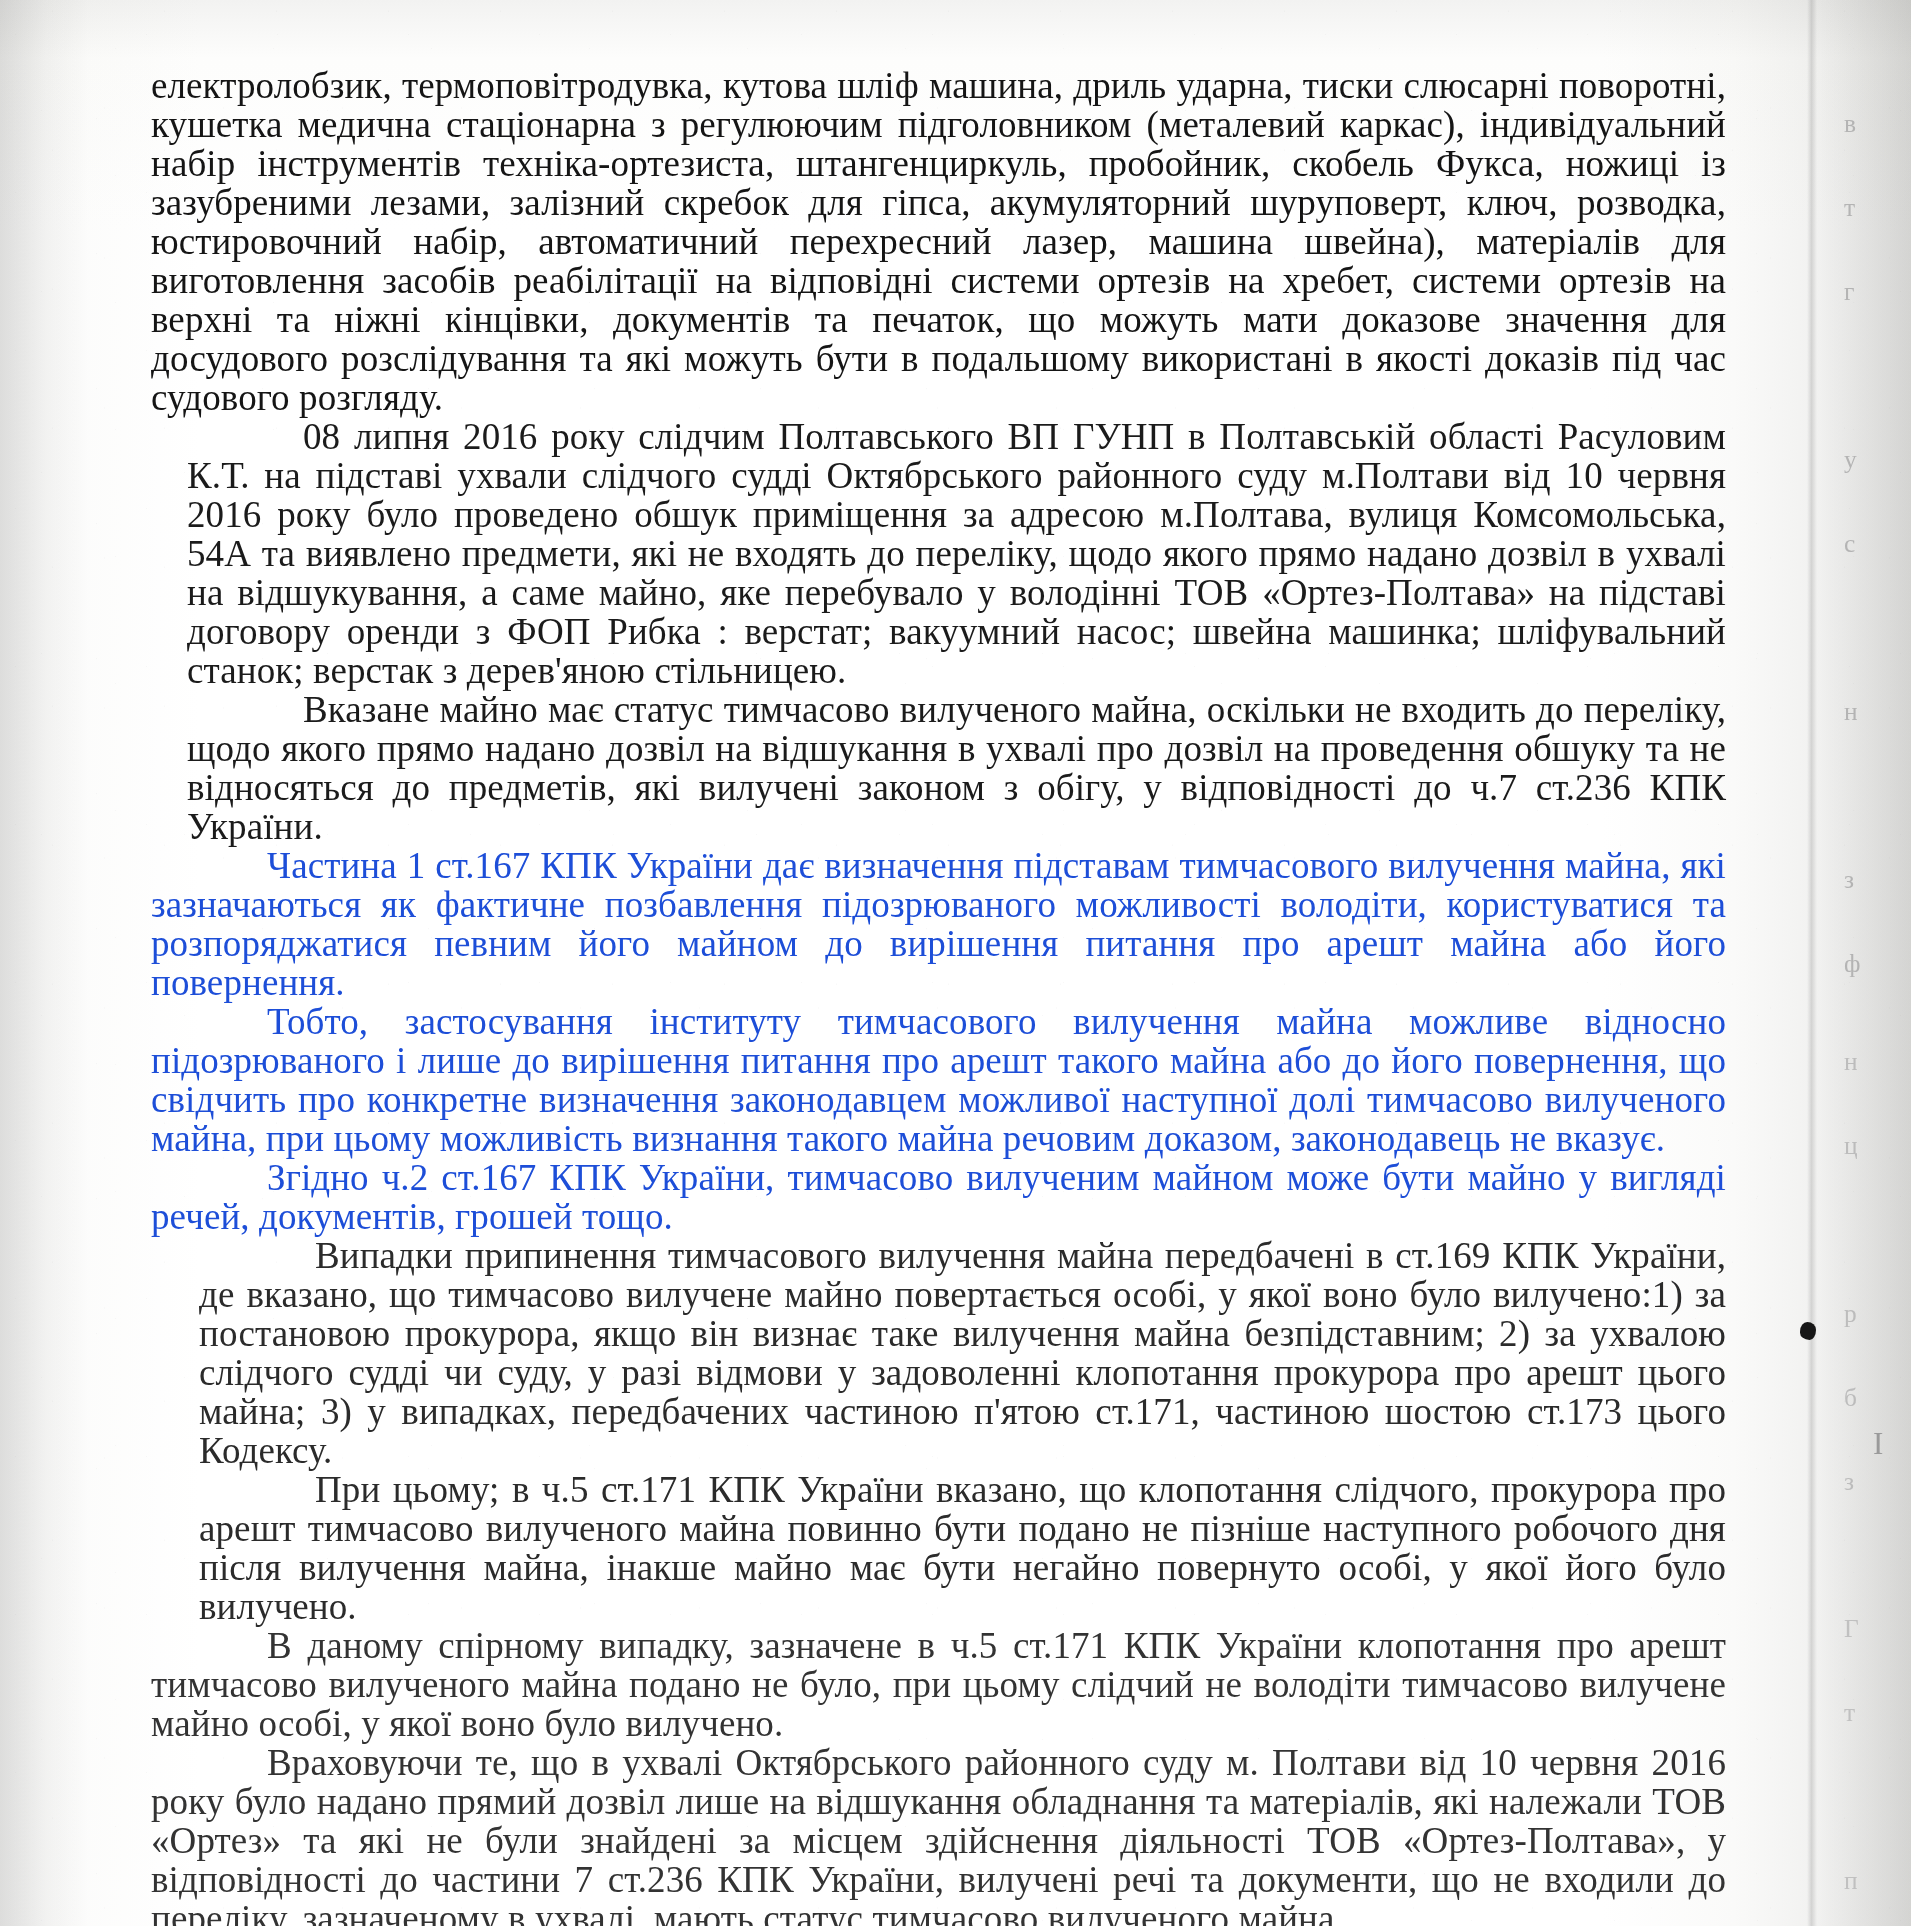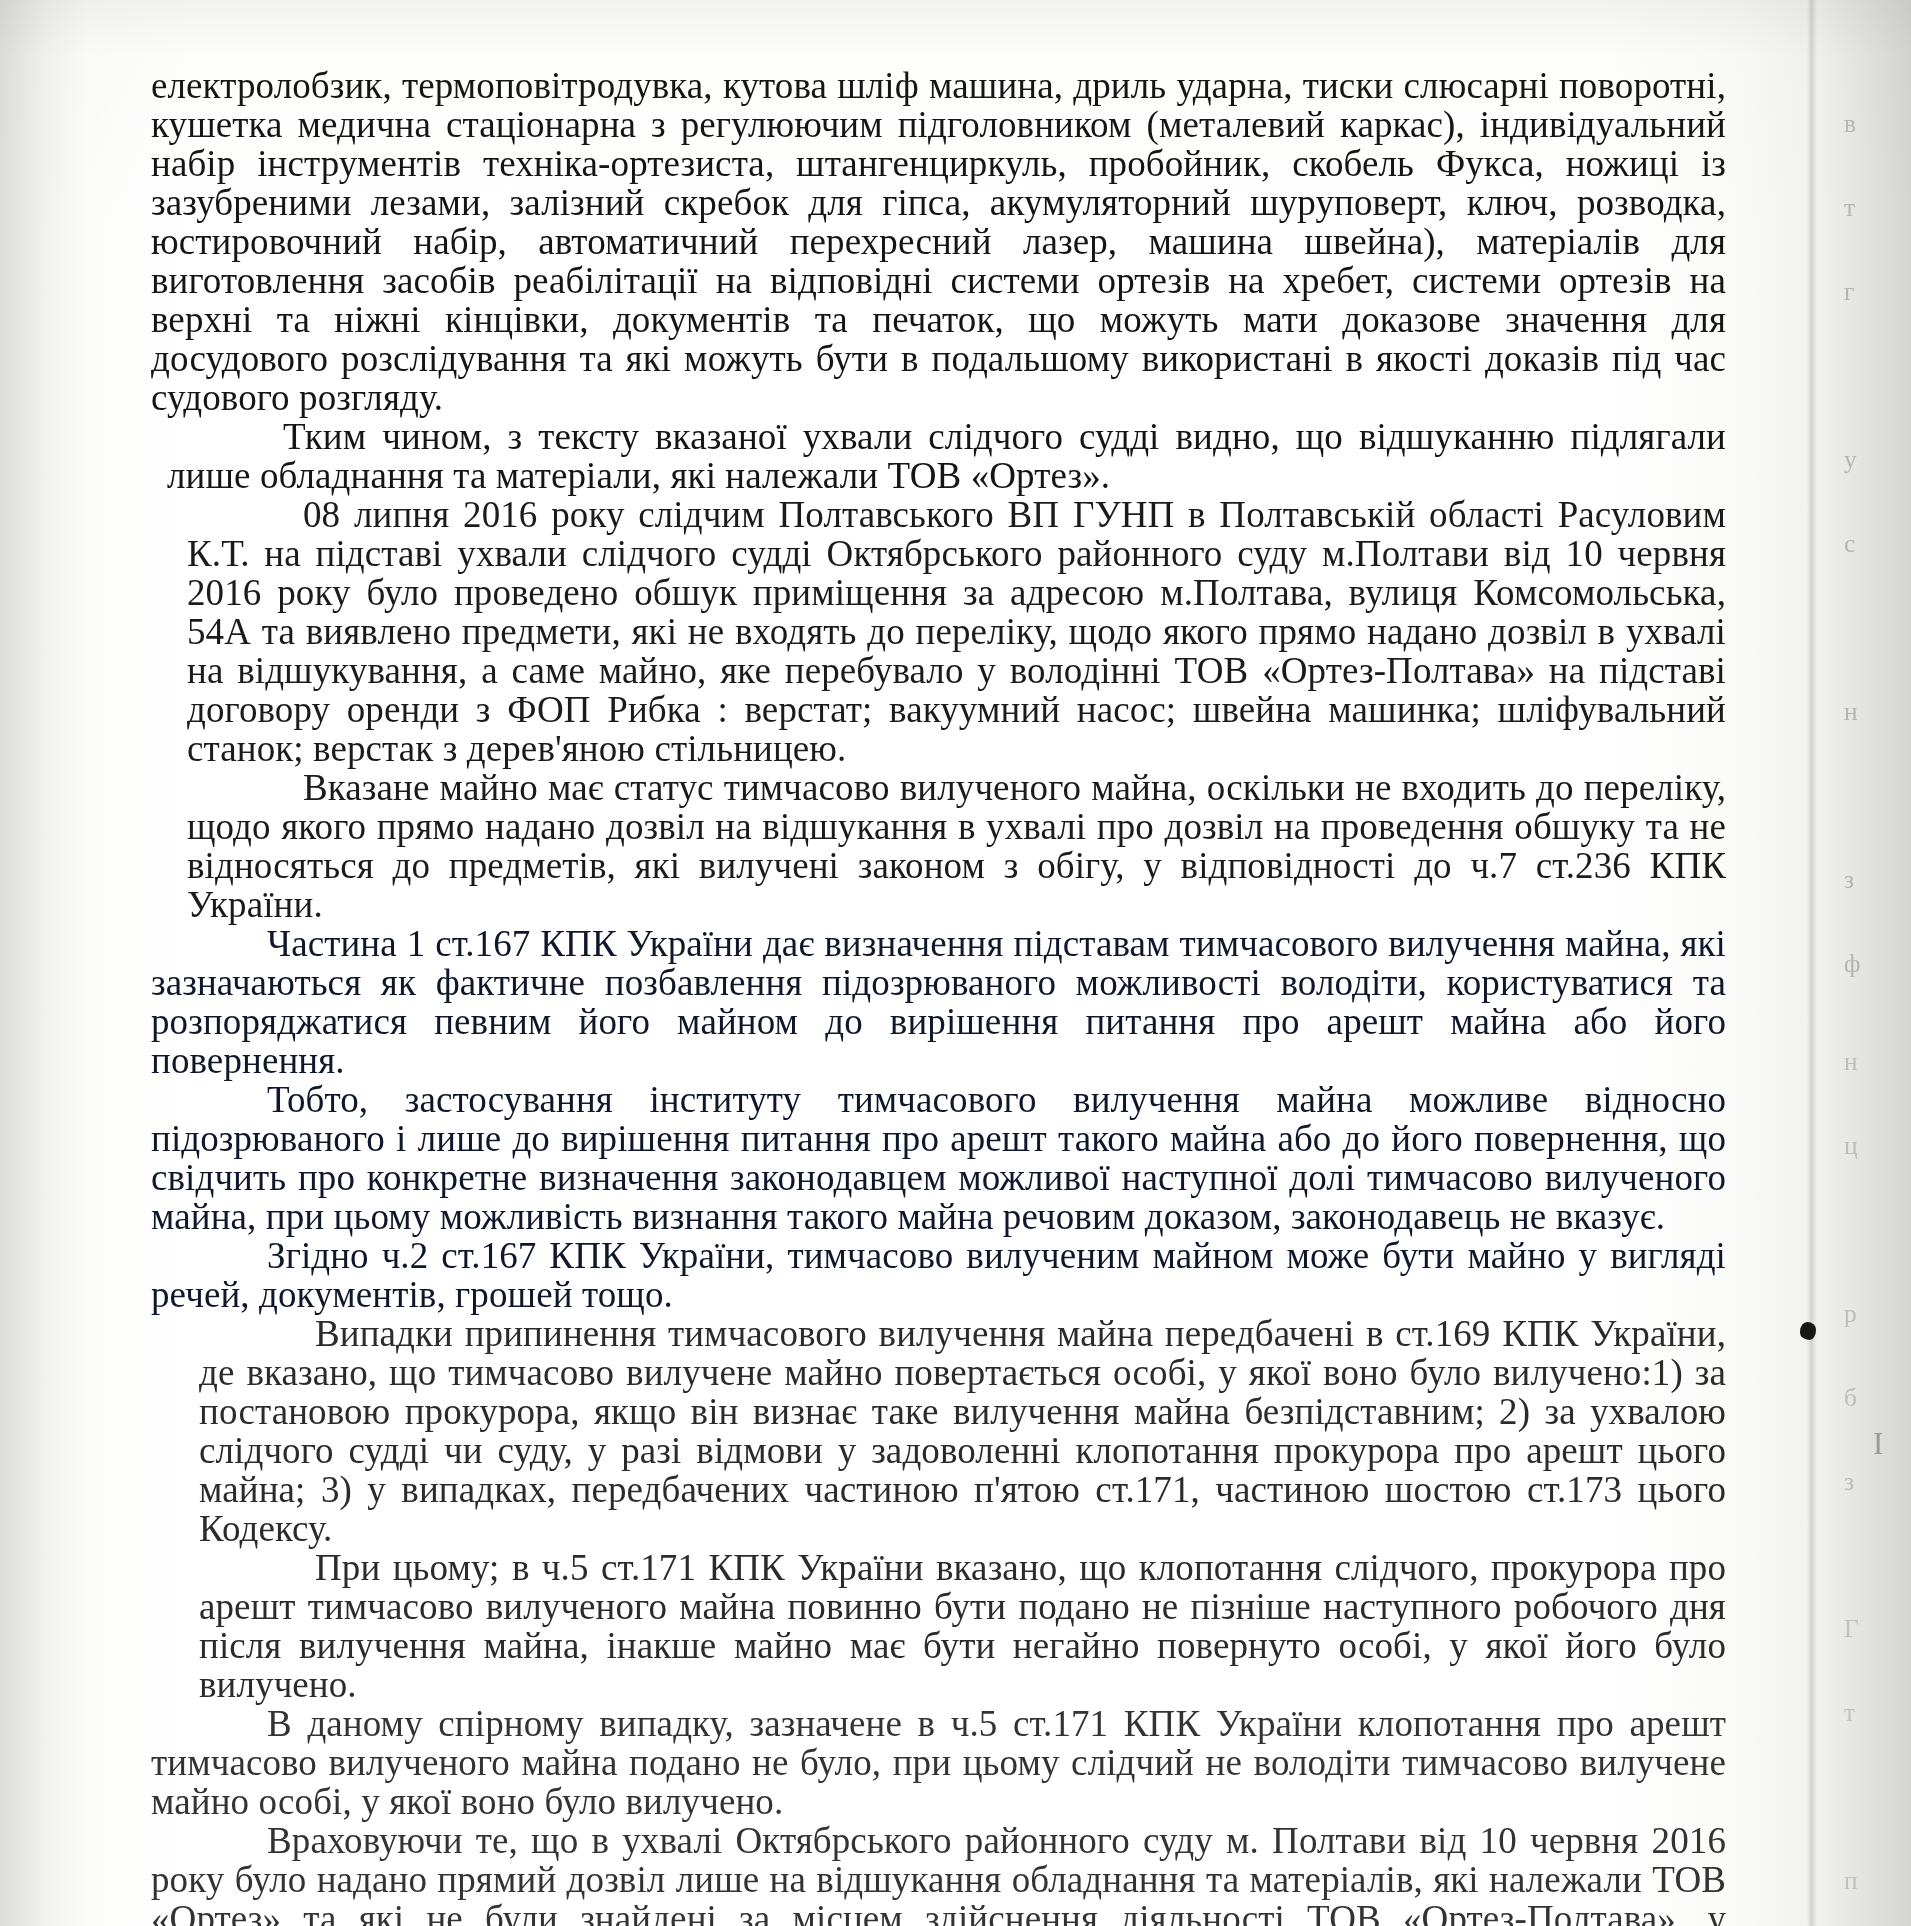--- a/index.html
+++ b/index.html
@@ -77,21 +77,21 @@
     margin: 0;
     text-indent: 0;
     text-align: justify;
   }
   .para.indented { text-indent: 116px; }
   .para.hanging-left { padding-left: 16px; }
 
   
   .ink-1 { color: #151515; }
   .ink-2 { color: #1b1b1b; margin-left: 36px; }
-  .ink-3 { color: #0f172a; }
+  .ink-3 { color: #1d4ed8; }
   .ink-4 { color: #2b2b2b; margin-left: 48px; }
   .ink-5 { color: #333333; }
 
   .last-line-faded { color: #5a5a5a; }
 
   
   .bleed-column {
     position: absolute;
     left: 1844px;
     top: 81px;
@@ -187,21 +187,20 @@
 
 <div class="page">
 
   <div class="paper-tone"></div>
   <div class="speckle"></div>
 
   <div class="text-column">
 
     <p class="para ink-1">електролобзик, термоповітродувка, кутова шліф машина, дриль ударна, тиски слюсарні поворотні, кушетка медична стаціонарна з регулюючим підголовником (металевий каркас), індивідуальний набір інструментів техніка-ортезиста, штангенциркуль, пробойник, скобель Фукса, ножиці із зазубреними лезами, залізний скребок для гіпса, акумуляторний шуруповерт, ключ, розводка, юстировочний набір, автоматичний перехресний лазер, машина швейна), матеріалів для виготовлення засобів реабілітації на відповідні системи ортезів на хребет, системи ортезів на верхні та ніжні кінцівки, документів та печаток, що можуть мати доказове значення для досудового розслідування та які можуть бути в подальшому використані в якості доказів під час судового розгляду.</p>
 
-    <p class="para indented ink-1 hanging-left">Тким   чином, з тексту вказаної ухвали слідчого судді видно, що відшуканню підлягали лише обладнання та матеріали, які належали ТОВ «Ортез».</p>
 
     <p class="para indented ink-2">08 липня 2016 року слідчим Полтавського ВП ГУНП в Полтавській області Расуловим К.Т. на підставі ухвали слідчого судді Октябрського районного суду м.Полтави від 10 червня 2016 року було проведено обшук приміщення за адресою м.Полтава, вулиця Комсомольська, 54А та виявлено предмети, які не входять до переліку, щодо якого прямо надано дозвіл в ухвалі на відшукування, а саме майно, яке перебувало у володінні ТОВ «Ортез-Полтава» на підставі договору оренди з ФОП Рибка : верстат; вакуумний насос; швейна машинка; шліфувальний станок; верстак з дерев'яною стільницею.</p>
 
     <p class="para indented ink-2">Вказане майно має статус тимчасово вилученого майна, оскільки не входить до переліку, щодо якого прямо надано дозвіл на відшукання в ухвалі про дозвіл на проведення обшуку та не відносяться до предметів, які вилучені законом з обігу, у відповідності до ч.7 ст.236 КПК України.</p>
 
     <p class="para indented ink-3">Частина 1 ст.167 КПК України дає визначення підставам тимчасового вилучення майна, які зазначаються як фактичне позбавлення підозрюваного можливості володіти, користуватися та розпоряджатися певним його майном до вирішення питання про арешт майна або його повернення.</p>
 
     <p class="para indented ink-3">Тобто, застосування інституту тимчасового вилучення майна можливе відносно підозрюваного і лише до вирішення питання про арешт такого майна або до його повернення, що свідчить про конкретне визначення законодавцем можливої наступної долі тимчасово вилученого майна, при цьому можливість визнання такого майна речовим доказом, законодавець не вказує.</p>
 
     <p class="para indented ink-3">Згідно ч.2 ст.167 КПК України, тимчасово вилученим майном може бути майно у вигляді речей, документів, грошей тощо.</p>

